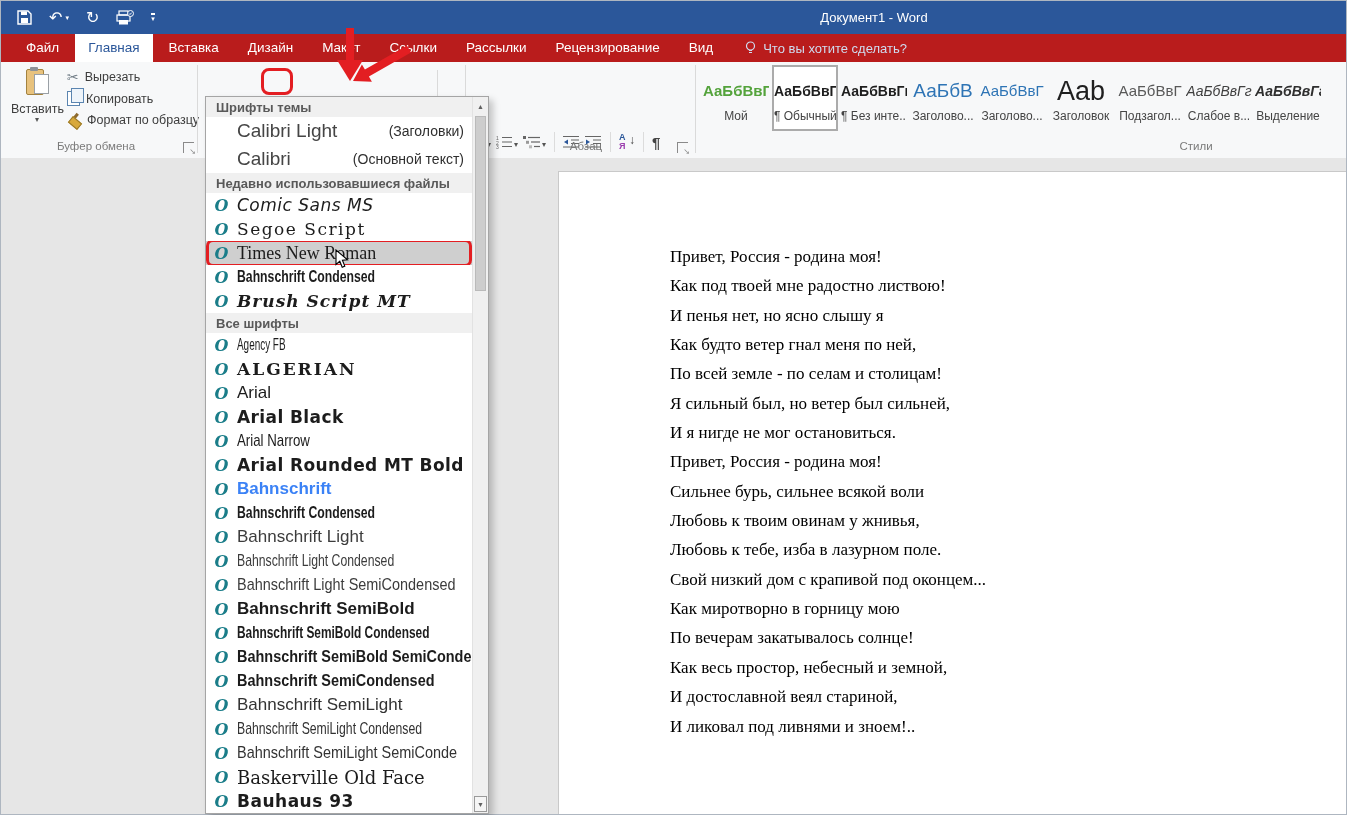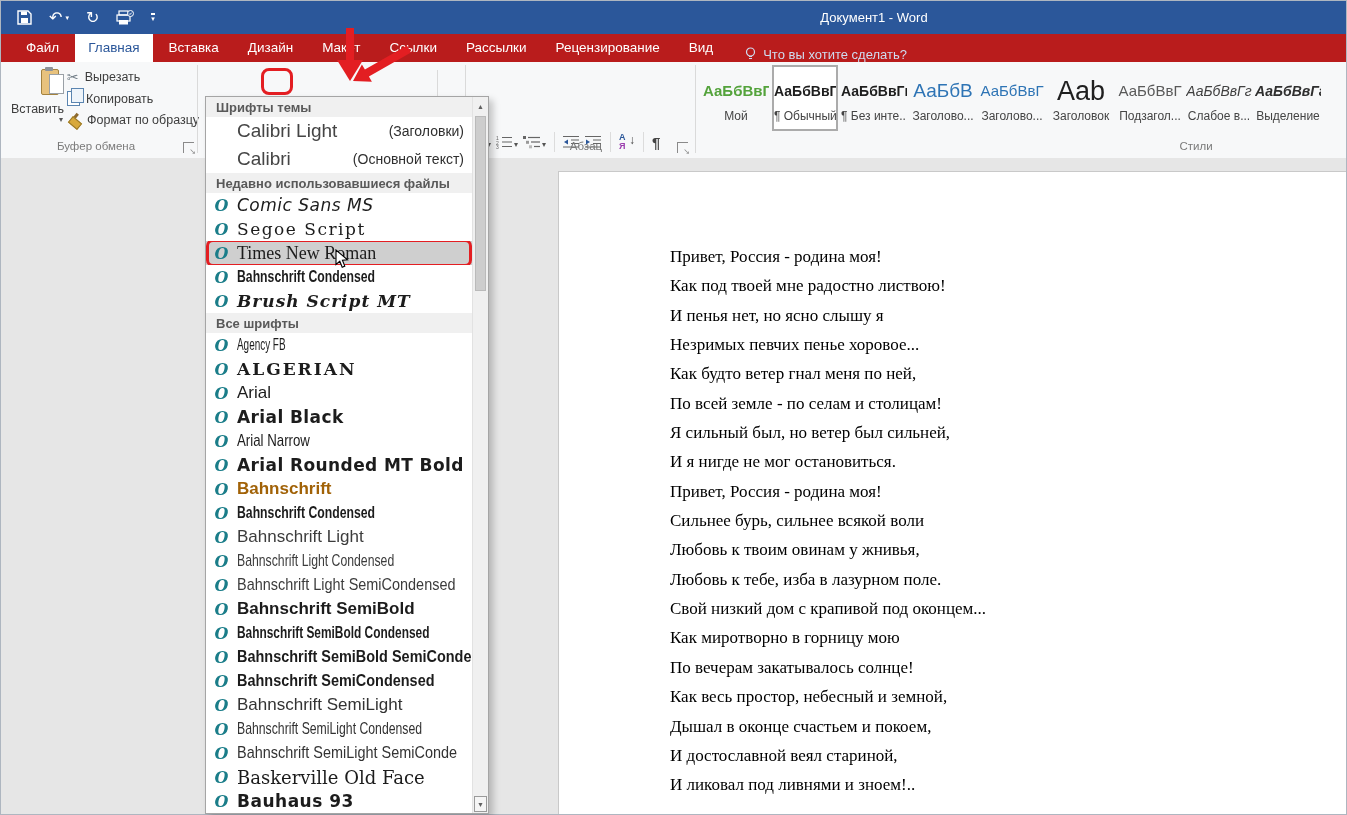--- a/index.html
+++ b/index.html
@@ -16,31 +16,31 @@
   .mini-caret{font-size:7px;margin-left:3px;color:#fff}
   .qat-custom{display:inline-block;border-top:2px solid #fff;padding-top:1px;font-size:7px;line-height:6px}
   .title{position:absolute;left:723px;top:0;width:300px;height:33px;line-height:33px;
          text-align:center;color:#fff;font-size:13px}
 
   
   .tabrow{position:absolute;left:0;top:33px;right:0;height:28px;background:#b91c1c;
           display:flex;align-items:stretch;padding-left:12px}
   .tab{color:#fff;font-size:13.5px;line-height:28px;padding:0 13px;margin-right:3px;white-space:nowrap}
   .tab.active{background:#fff;color:#2b579a}
-  .tellme{display:flex;align-items:flex-end;gap:7px;color:#cfdcf0;font-size:13px;margin-left:16px;white-space:nowrap}
+  .tellme{display:flex;align-items:center;gap:7px;color:#cfdcf0;font-size:13px;margin-left:16px;white-space:nowrap}
 
   
   .ribbon{position:absolute;left:0;top:61px;right:0;height:96px;background:#f7f8f9;border-bottom:1px solid #cfcfcf}
   .vsep{position:absolute;top:3px;bottom:5px;width:1px;background:#dadada}
   .group-label{position:absolute;top:78px;font-size:11.5px;color:#7a7a7a;text-align:center;white-space:nowrap}
   .launcher{position:absolute;width:10px;height:10px;border-top:1px solid #8a8a8a;border-left:1px solid #8a8a8a}
   .launcher::after{content:"↘";position:absolute;right:-2px;bottom:-3px;font-size:8px;color:#8a8a8a}
 
   
-  .paste-btn{position:absolute;left:10px;top:3px;width:52px;height:72px;text-align:right}
+  .paste-btn{position:absolute;left:10px;top:3px;width:52px;height:72px;text-align:center}
   .ic-paste{position:relative;display:inline-block;width:22px;height:28px;margin-top:2px}
   .ic-paste .board{position:absolute;left:0;top:2px;width:16px;height:24px;background:#e8c27d;border:1px solid #a3823f;border-radius:2px}
   .ic-paste .clip{position:absolute;left:4px;top:0;width:8px;height:4px;background:#8d9298;border-radius:1px}
   .ic-paste .sheet{position:absolute;left:8px;top:7px;width:13px;height:18px;background:#fff;border:1px solid #9aa0a6}
   .paste-btn .lbl{font-size:12.5px;color:#3d3d3d;margin-top:3px}
   .paste-btn .caret{font-size:8px;color:#555;line-height:8px}
   .clip-cmd{position:absolute;left:66px;display:flex;align-items:center;gap:6px;font-size:12.5px;color:#3d3d3d;white-space:nowrap}
   .ic-cut{font-family:"DejaVu Sans",sans-serif;color:#6f7b85;font-size:14px}
   .ic-copy{position:relative;width:11px;height:13px;border:1px solid #5b85b0;background:#fff}
   .ic-copy::after{content:"";position:absolute;left:3px;top:-4px;width:11px;height:13px;border:1px solid #5b85b0;background:#eef4fa}
@@ -126,21 +126,21 @@
   .ff-sans-light{font-family:"Liberation Sans",sans-serif;color:#555}
   .ff-comic{font-family:"DejaVu Sans",sans-serif;font-style:italic;letter-spacing:.5px}
   .ff-script{font-family:"DejaVu Serif",serif;letter-spacing:1.5px}
   .ff-times{font-family:"Liberation Serif",serif;font-size:18px}
   .ff-brush{font-family:"DejaVu Serif",serif;font-style:italic;font-weight:bold;letter-spacing:1px}
   .ff-agency{transform:scaleX(.62);transform-origin:left center;display:inline-block;font-size:16px}
   .ff-algerian{font-family:"DejaVu Serif",serif;font-weight:bold;font-variant:small-caps;letter-spacing:2px}
   .ff-black{font-weight:900;font-family:"DejaVu Sans",sans-serif;letter-spacing:.4px}
   .ff-narrow{transform:scaleX(.78);transform-origin:left center;display:inline-block}
   .ff-rounded{font-weight:bold;font-family:"DejaVu Sans",sans-serif;letter-spacing:.4px}
-  .ff-bahn{font-weight:bold;color:#a16207}
+  .ff-bahn{font-weight:bold;color:#3b82f6}
   .ff-cond-bold{font-weight:bold;transform:scaleX(.72);transform-origin:left center;display:inline-block}
   .ff-light{color:#3c3c3c}
   .ff-light-cond{color:#3c3c3c;transform:scaleX(.72);transform-origin:left center;display:inline-block}
   .ff-light-semicond{color:#3c3c3c;transform:scaleX(.85);transform-origin:left center;display:inline-block}
   .ff-semibold{font-weight:bold}
   .ff-semibold-cond{font-weight:bold;transform:scaleX(.7);transform-origin:left center;display:inline-block}
   .ff-semibold-semicond{font-weight:bold;transform:scaleX(.85);transform-origin:left center;display:inline-block}
   .ff-semicond{font-weight:bold;transform:scaleX(.85);transform-origin:left center;display:inline-block}
   .ff-semilight{color:#333}
   .ff-semilight-cond{color:#333;transform:scaleX(.72);transform-origin:left center;display:inline-block}
@@ -422,21 +422,20 @@
   <div class="canvas">
     <div class="page">
       <div class="poem">
 
           <div class="line">Привет, Россия - родина моя!</div>
 
           <div class="line">Как под твоей мне радостно листвою!</div>
 
           <div class="line">И пенья нет, но ясно слышу я</div>
 
-          <div class="line">Незримых певчих пенье хоровое...</div>
 
           <div class="line">Как будто ветер гнал меня по ней,</div>
 
           <div class="line">По всей земле - по селам и столицам!</div>
 
           <div class="line">Я сильный был, но ветер был сильней,</div>
 
           <div class="line">И я нигде не мог остановиться.</div>
 
           <div class="line">Привет, Россия - родина моя!</div>
@@ -449,21 +448,20 @@
 
 
           <div class="line">Свой низкий дом с крапивой под оконцем...</div>
 
           <div class="line">Как миротворно в горницу мою</div>
 
           <div class="line">По вечерам закатывалось солнце!</div>
 
           <div class="line">Как весь простор, небесный и земной,</div>
 
-          <div class="line">Дышал в оконце счастьем и покоем,</div>
 
           <div class="line">И достославной веял стариной,</div>
 
           <div class="line">И ликовал под ливнями и зноем!..</div>
         </div>
     </div>
   </div>
 
   <div class="font-panel">
     <div class="fl-rows">

